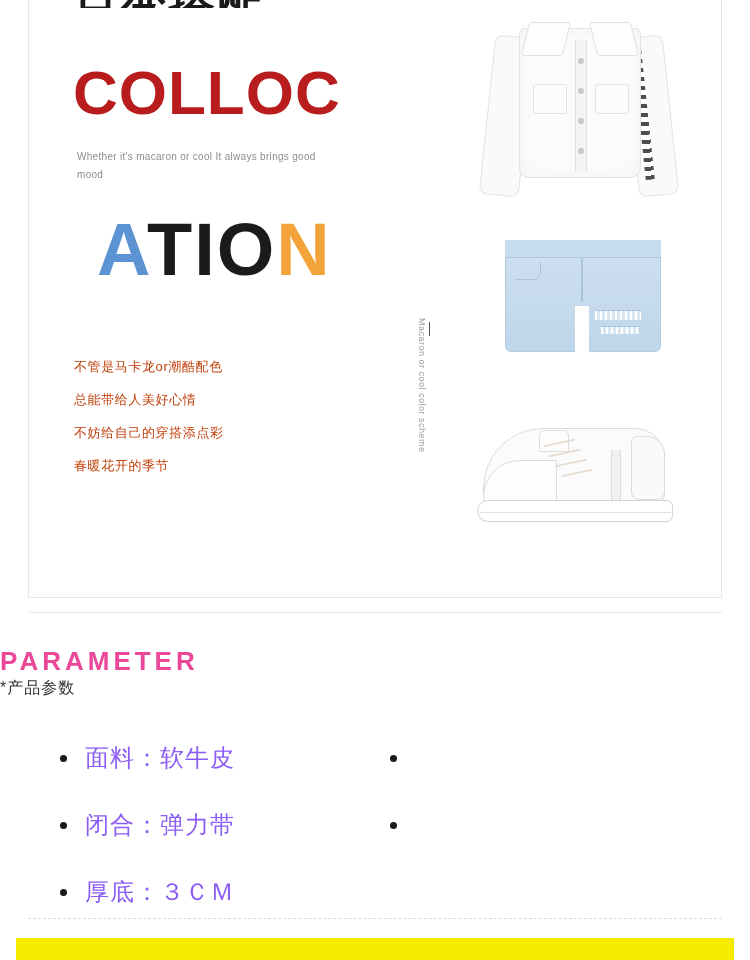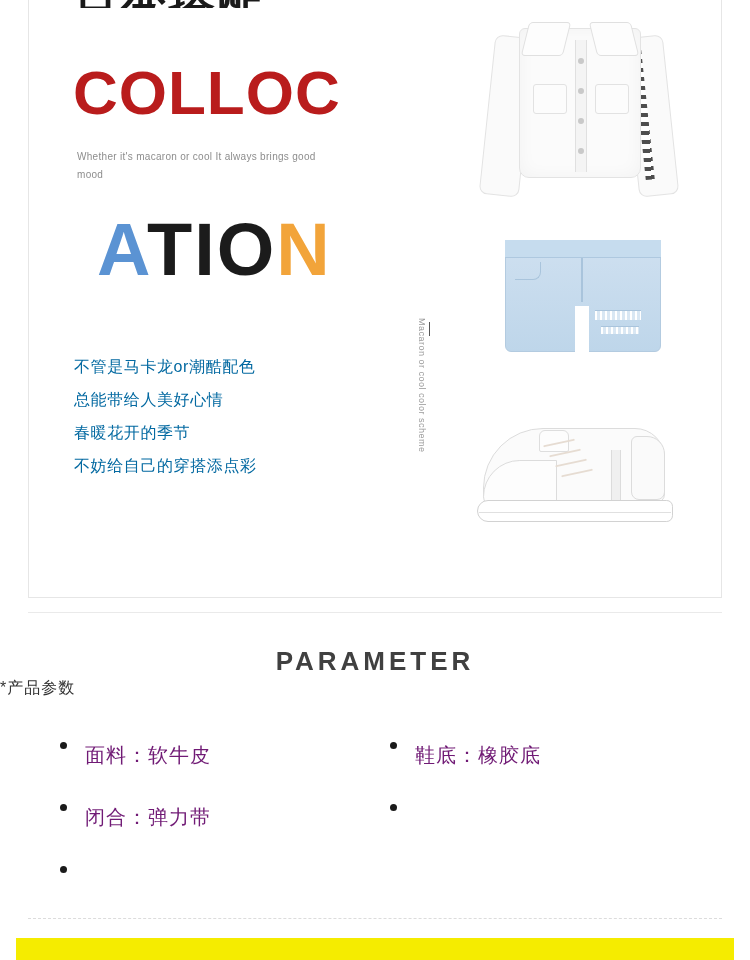--- a/index.html
+++ b/index.html
@@ -85,23 +85,23 @@
   .ation .a { color: #5b93d3; }
   .ation .t { color: #1b1b1b; }
   .ation .i { color: #1b1b1b; }
   .ation .o { color: #1b1b1b; }
   .ation .n { color: #f2a43a; }
 
   .desc {
     position: absolute;
     left: 45px;
     top: 350px;
-    font-size: 16px;
+    font-size: 13px;
     line-height: 33px;
-    color: #0369a1;
+    color: #c2410c;
     letter-spacing: .6px;
   }
 
   .vert-note {
     position: absolute;
     left: 380px;
     top: 318px;
     width: 18px;
     font-size: 9px;
     line-height: 11px;
@@ -252,24 +252,24 @@
     width: 694px;
     height: 1px;
     background: #eaeaea;
   }
 
   
   .param-title {
     position: absolute;
     left: 0; right: 0;
     top: 646px;
-    text-align: center;
+    text-align: left;
     font-size: 26px;
     font-weight: bold;
-    color: #404040;
+    color: #ec4899;
     letter-spacing: 4px;
   }
   .param-sub {
     position: absolute;
     left: 0; right: 0;
     top: 678px;
     font-size: 16px;
     color: #333;
     letter-spacing: 1px;
   }
@@ -279,23 +279,23 @@
     left: 60px;
     top: 742px;
     width: 640px;
     display: grid;
     grid-template-columns: 1fr 1fr;
     grid-row-gap: 35px;
     grid-column-gap: 20px;
   }
   .param-item {
     display: flex;
-    align-items: flex-start;
-    font-size: 20px;
-    color: #701a75;
+    align-items: center;
+    font-size: 24px;
+    color: #8b5cf6;
     letter-spacing: 1px;
   }
   .param-item .dot {
     width: 7px; height: 7px; border-radius: 50%;
     background: #1a1a1a;
     margin-right: 18px;
     flex: 0 0 auto;
   }
 
   .divider2 {
@@ -326,22 +326,22 @@
     <div class="hero-left">
       <div class="cut-title">百变搭配</div>
       <div class="colloc">COLLOC</div>
       <div class="sub-en">Whether it's macaron or cool It always brings good mood</div>
 
       <div class="ation"><span class="a">A</span><span class="t">T</span><span class="i">I</span><span class="o">O</span><span class="n">N</span></div>
 
       <div class="desc">
         <div>不管是马卡龙or潮酷配色</div>
         <div>总能带给人美好心情</div>
+        <div>不妨给自己的穿搭添点彩</div>
         <div>春暖花开的季节</div>
-        <div>不妨给自己的穿搭添点彩</div>
       </div>
 
       <div class="vert-bar"></div>
       <div class="vert-note">Macaron or cool color scheme</div>
     </div>
 
     <div class="photos">
 
       <div class="jacket">
         <div class="jk-sleeve-l"></div>
@@ -393,30 +393,30 @@
   <div class="param-title">PARAMETER</div>
   <div class="param-sub">*产品参数</div>
 
   <div class="param-grid">
     <div class="param-item">
       <span class="dot"></span>
       <span>面料：软牛皮</span>
     </div>
     <div class="param-item">
       <span class="dot"></span>
-      <span>鞋底：橡胶底</span>
     </div>
     <div class="param-item">
       <span class="dot"></span>
       <span>闭合：弹力带</span>
     </div>
     <div class="param-item">
       <span class="dot"></span>
     </div>
     <div class="param-item">
       <span class="dot"></span>
+      <span>厚底：３ＣＭ</span>
     </div>
   </div>
 
   <div class="divider2"></div>
   <div class="yellow-bar"></div>
 
 </div>
 
 </body></html>

